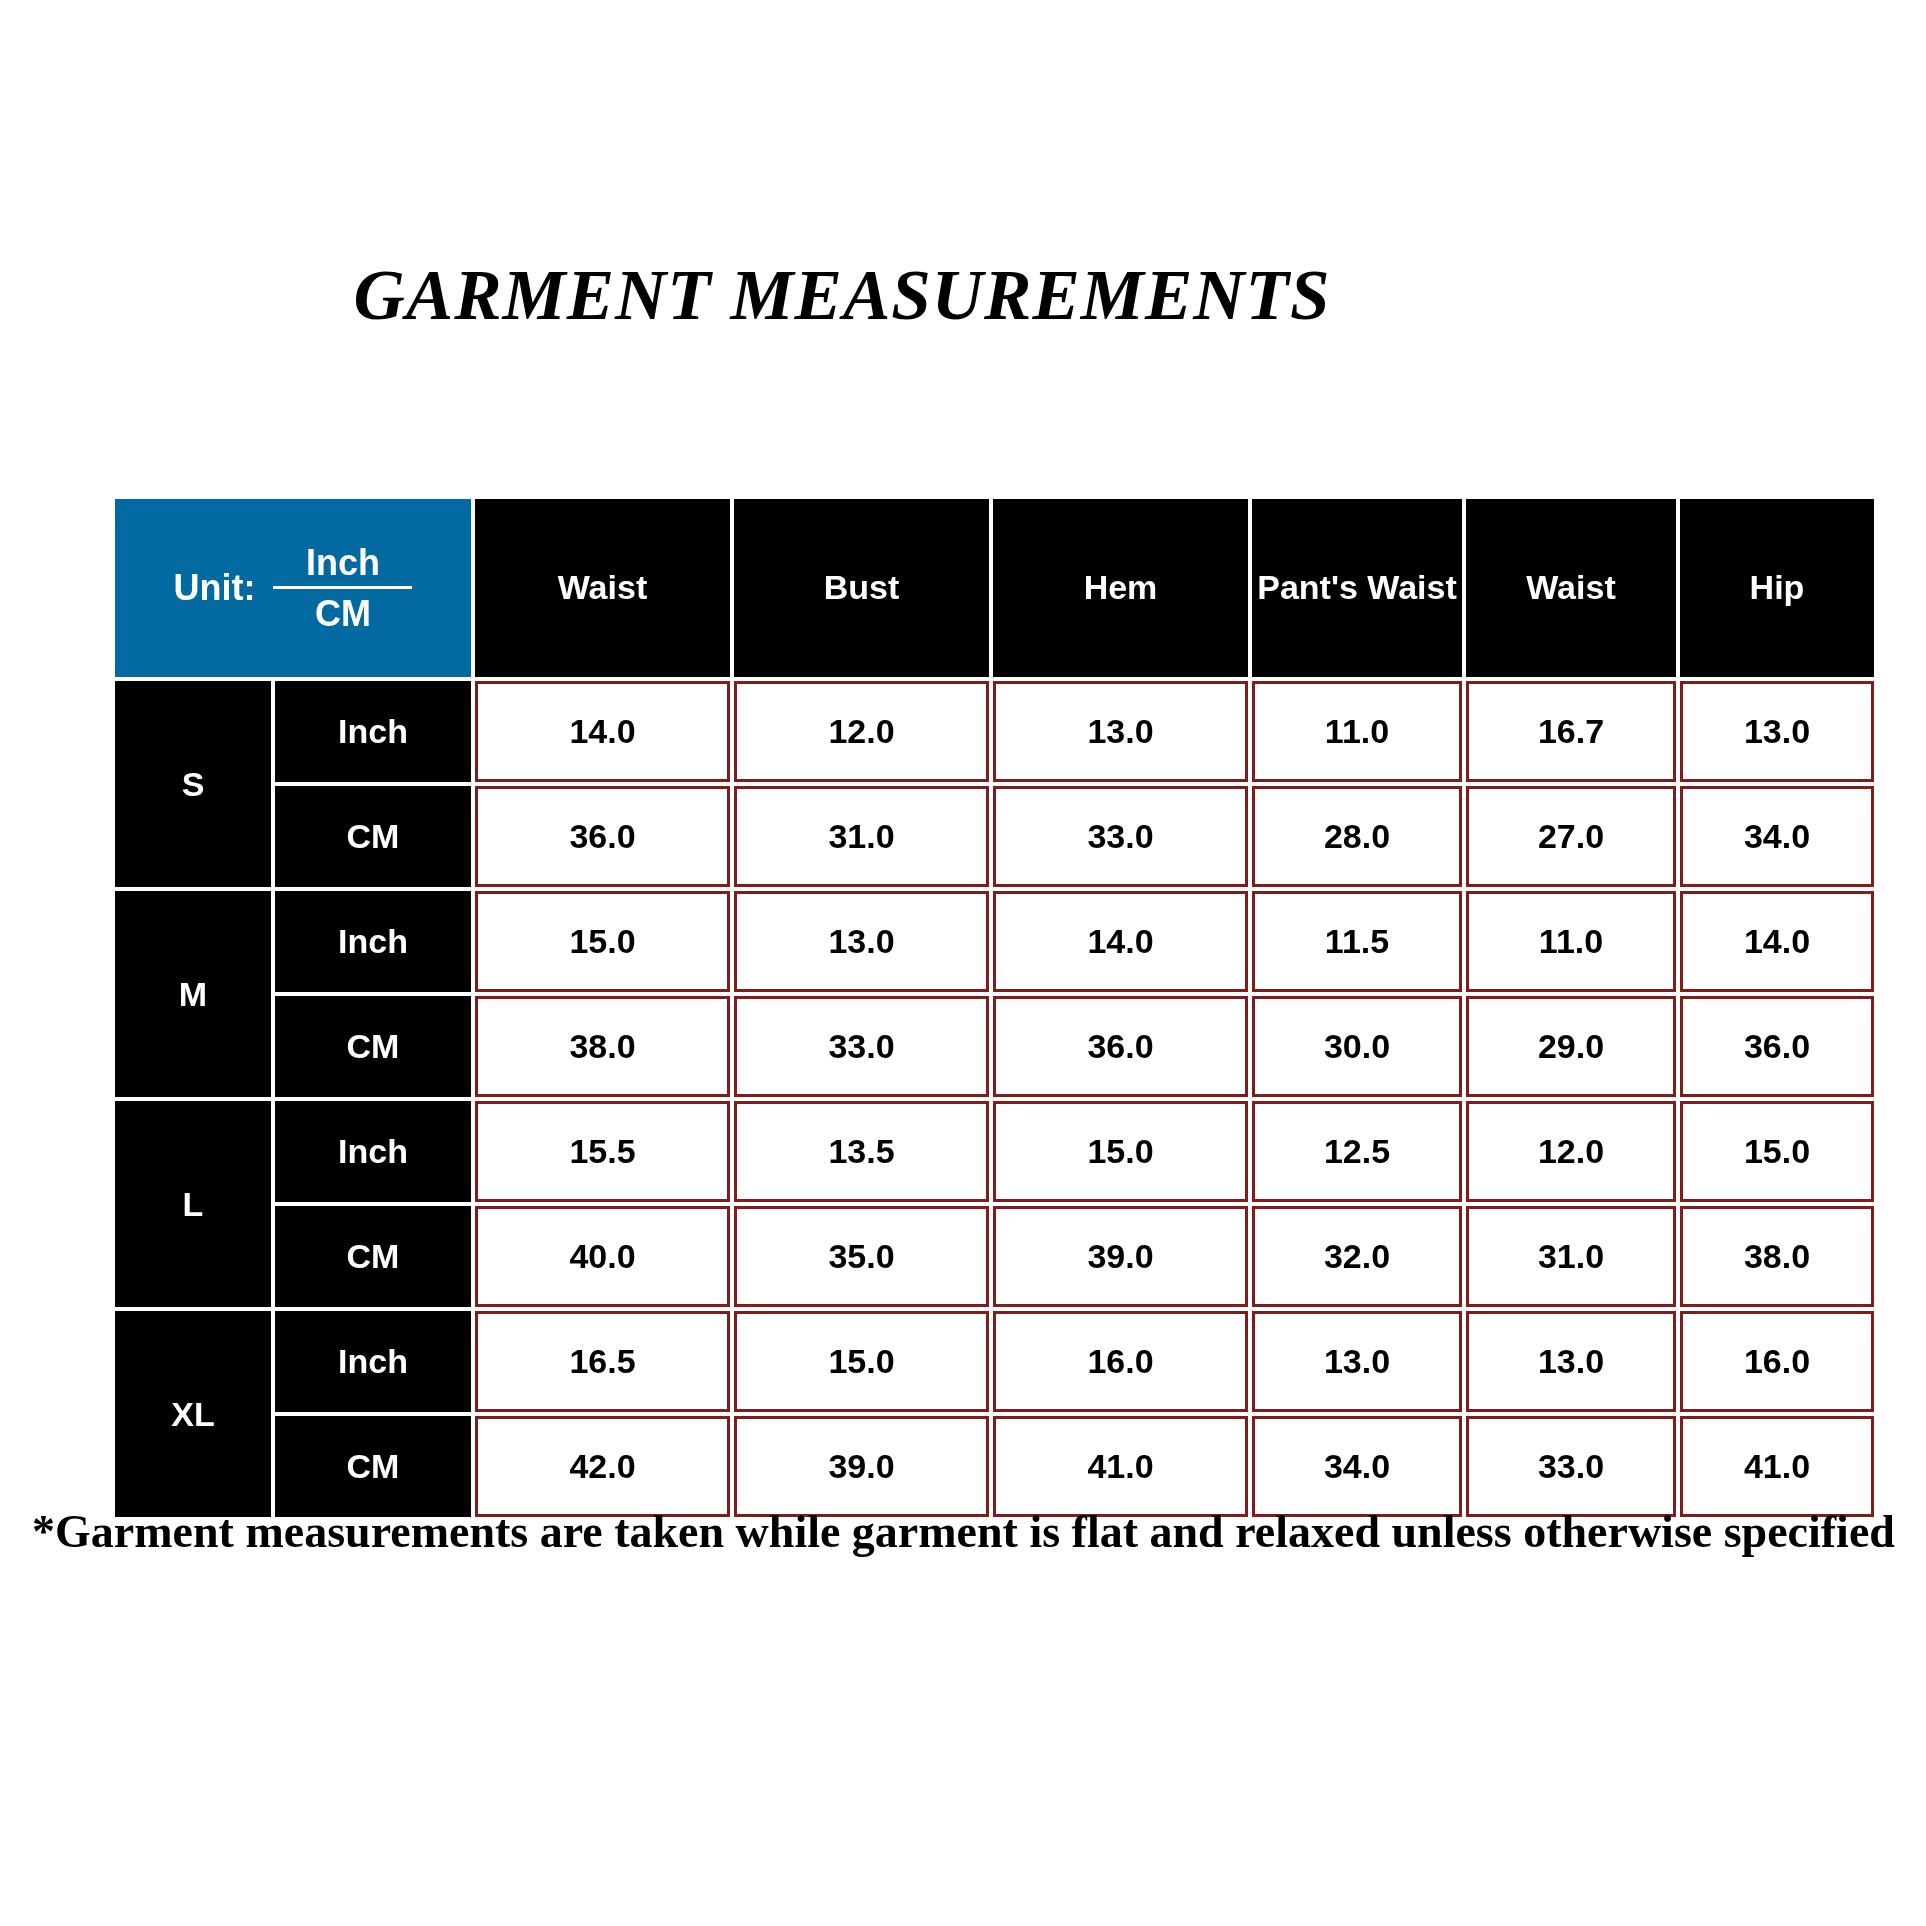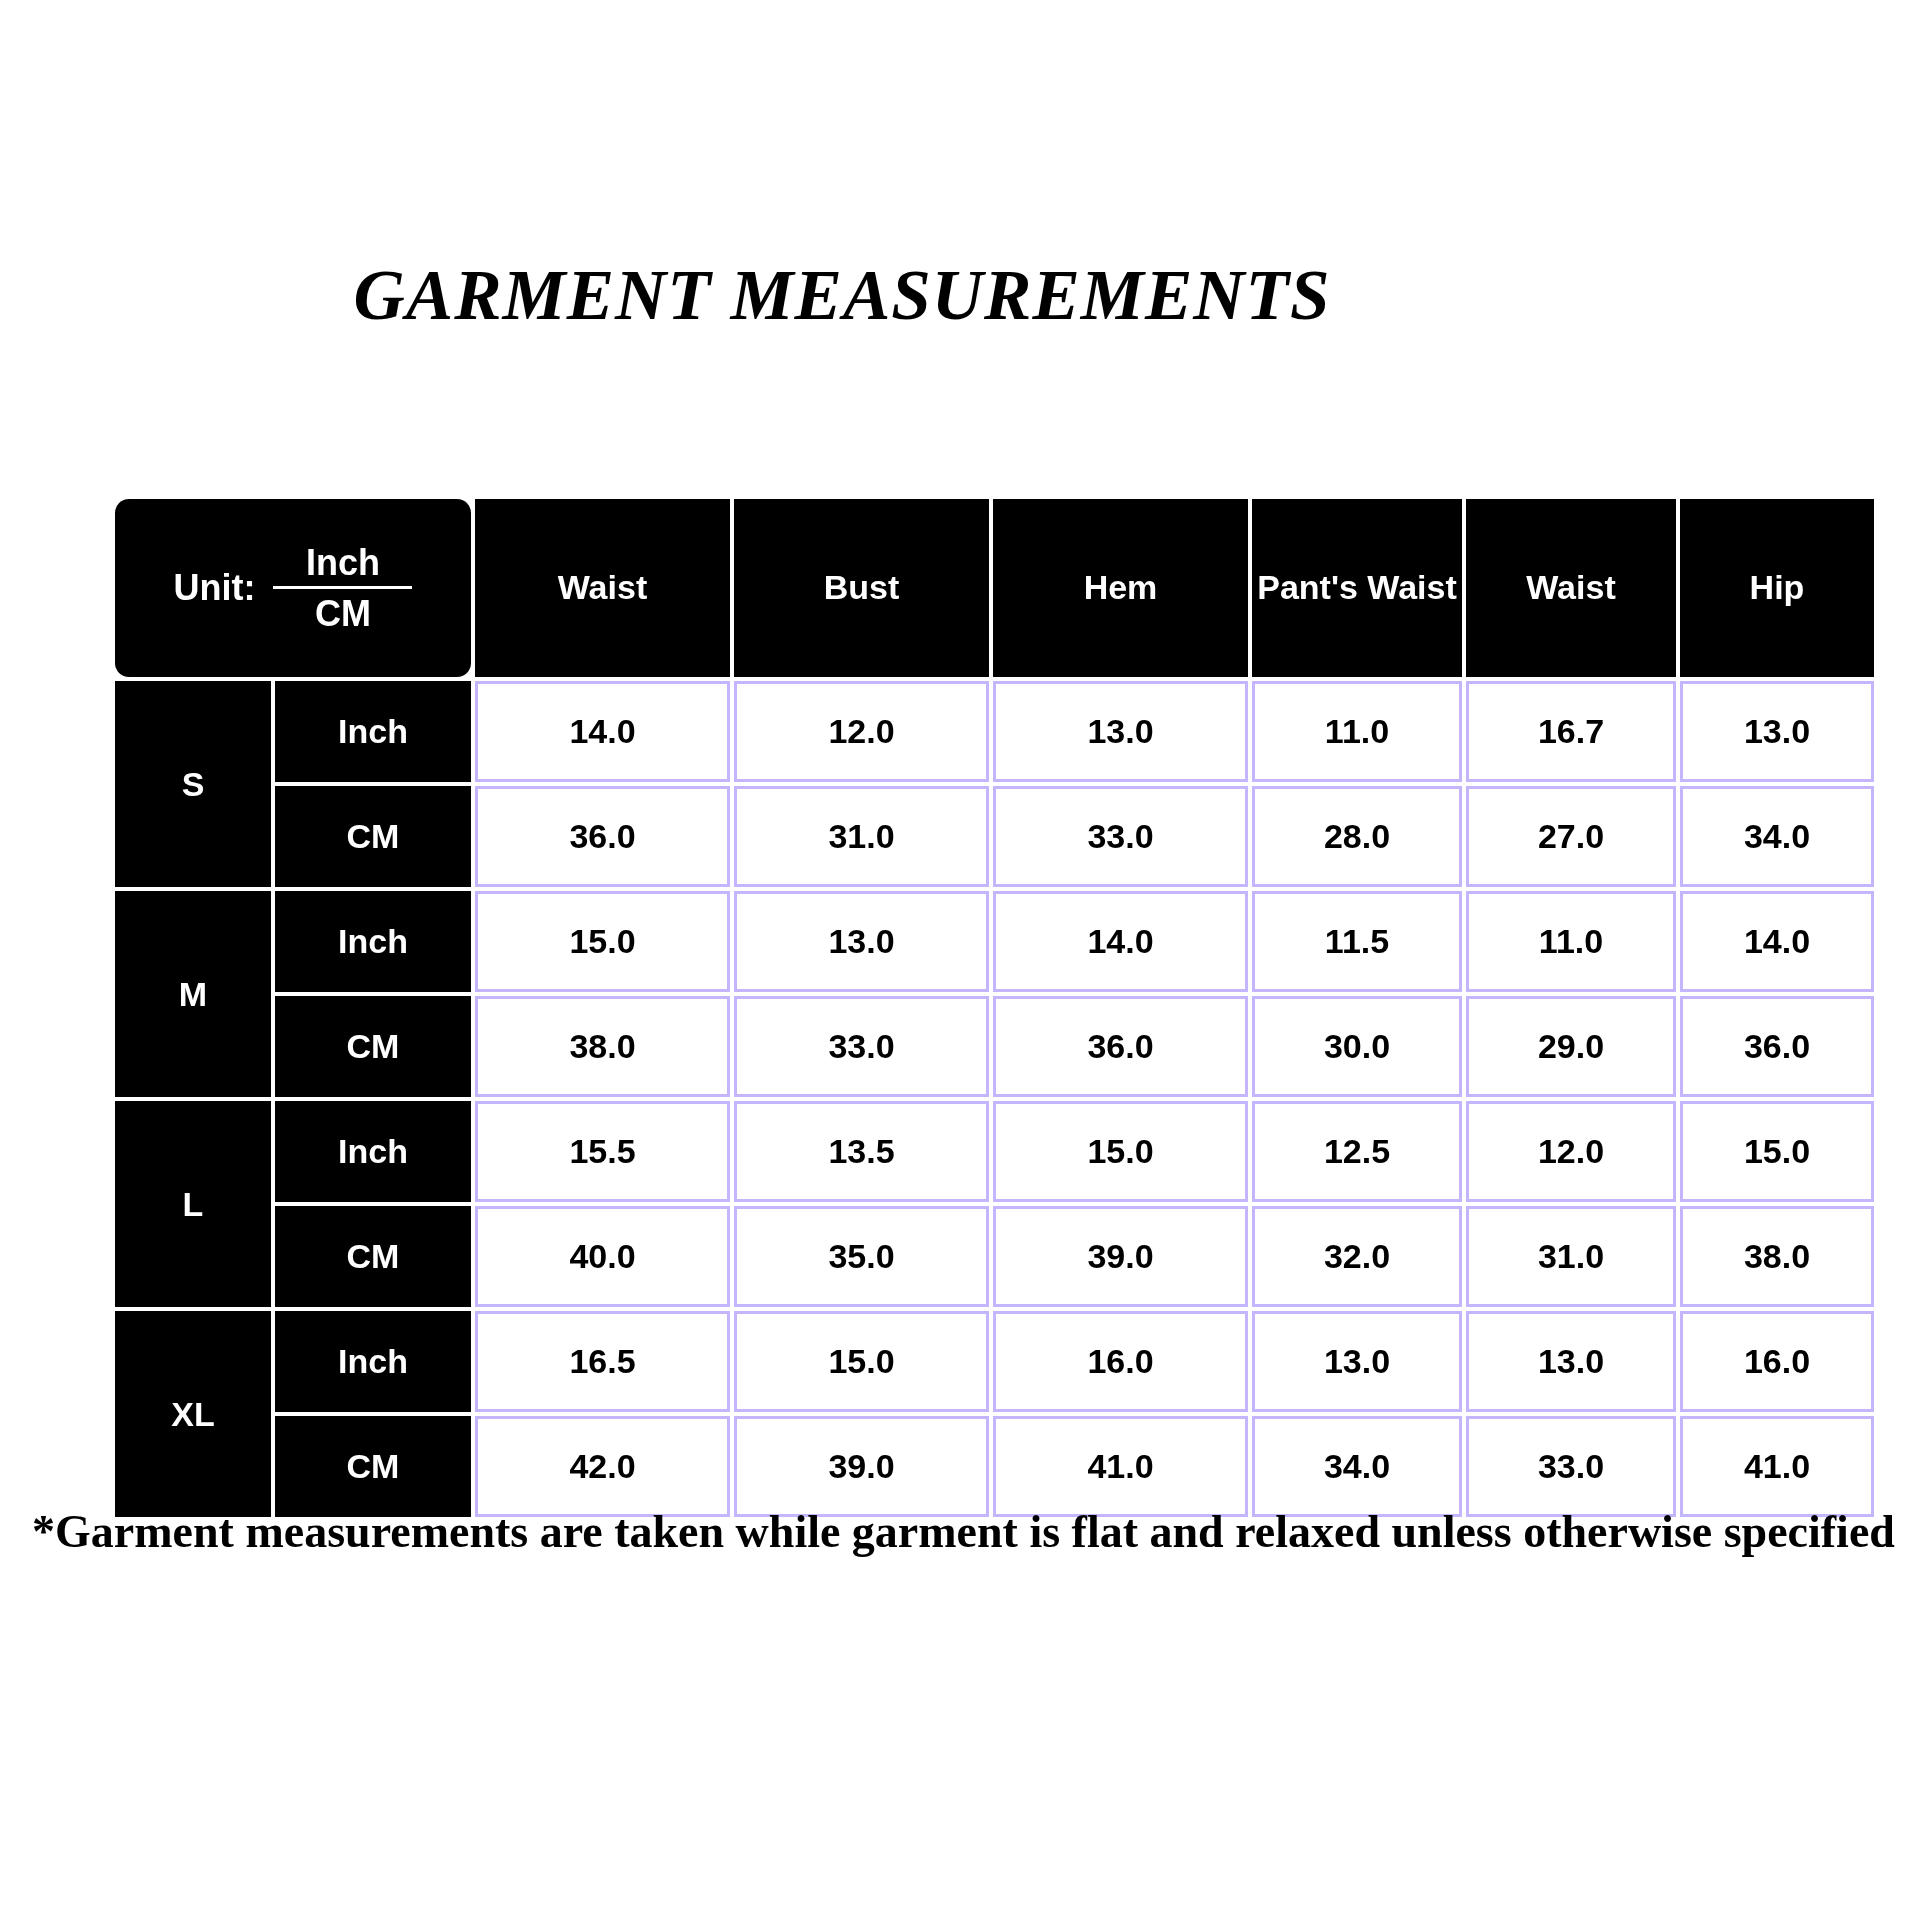--- a/index.html
+++ b/index.html
@@ -58,25 +58,24 @@
     font-size: 34px;
   }
   .hdr {
     background: #000000;
     color: #ffffff;
     height: 178px;
     font-size: 36px;
     line-height: 1.15;
   }
   .unit-cell {
-    background: #000000;
+    background: #0369a1;
     color: #ffffff;
     height: 178px;
     position: relative;
-    border-radius: 14px;
   }
   .unit-inner {
     display: flex;
     align-items: center;
     justify-content: center;
     gap: 18px;
     height: 100%;
   }
   .unit-label {
     font-size: 36px;
@@ -112,21 +111,21 @@
     background: #000000;
     color: #ffffff;
     font-size: 34px;
     height: 95px;
   }
   .val-cell {
     background: #ffffff;
     color: #000000;
     font-size: 36px;
     height: 95px;
-    border: 3px solid #c4b5fd;
+    border: 3px solid #7f1d1d;
   }
   .footnote {
     position: absolute;
     left: 0;
     top: 1505px;
     width: 1927px;
     text-align: center;
     font-family: "Liberation Serif", serif;
     font-weight: bold;
     font-size: 46px;

